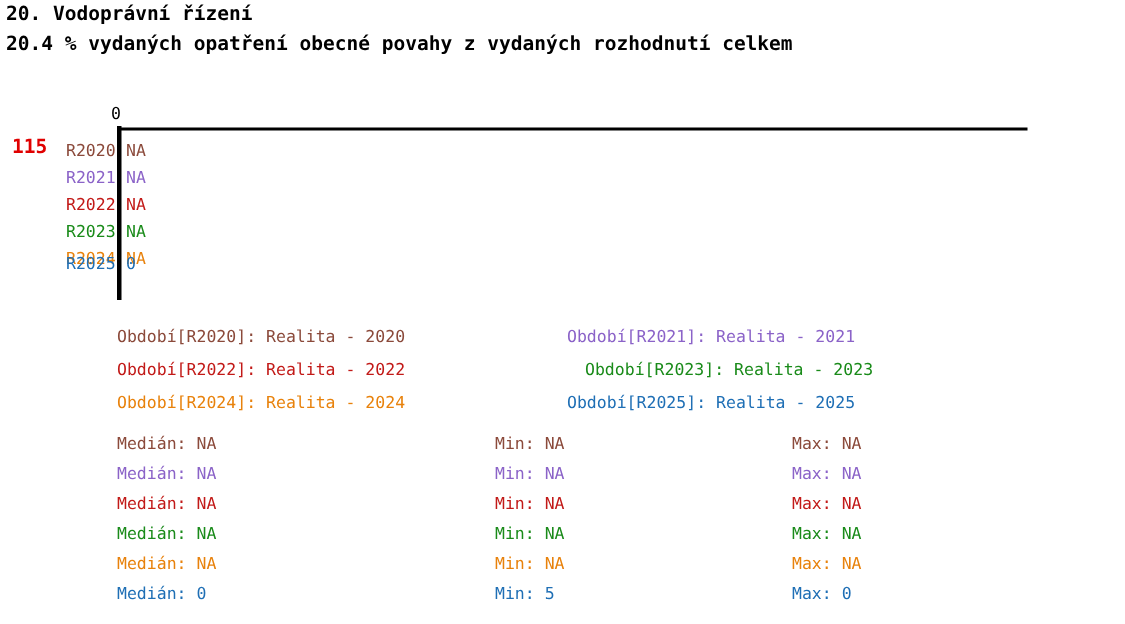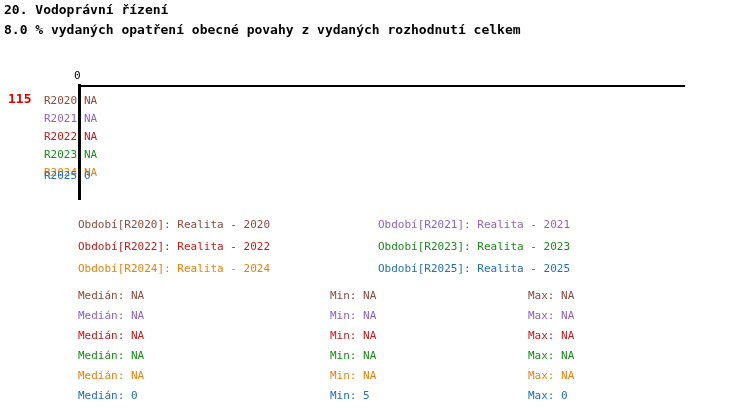--- a/index.html
+++ b/index.html
@@ -147,21 +147,21 @@
   }
   .stat-median { left: 78px; }
   .stat-min    { left: 330px; }
   .stat-max    { left: 528px; }
 </style>
 </head>
 <body>
 
 <div id="header">
   <div class="title-main">20. Vodoprávní řízení</div>
-  <div class="title-sub">8.0 % vydaných opatření obecné povahy z vydaných rozhodnutí celkem</div>
+  <div class="title-sub">20.4 % vydaných opatření obecné povahy z vydaných rozhodnutí celkem</div>
 </div>
 
 <div id="plot">
   <div id="left-count">115</div>
   <div id="axis-tick-label">0</div>
   <div id="axis-h-line"></div>
   <div id="axis-v-line"></div>
   <div id="series-rows">
       <div class="series-row" style="top: 22px;">
         <span class="row-label" style="color: rgb(139, 74, 59);">R2020</span>
@@ -187,21 +187,21 @@
         <span class="row-label" style="color: rgb(31, 111, 181);">R2025</span>
         <span class="row-value" style="color: rgb(31, 111, 181);">0</span>
       </div>
     </div>
 </div>
 
 <div id="legend">
     <div class="legend-item legend-col-0" style="top: 0px; color: rgb(139, 74, 59);">Období[R2020]: Realita - 2020</div>
     <div class="legend-item legend-col-1" style="top: 0px; color: rgb(139, 99, 200);">Období[R2021]: Realita - 2021</div>
     <div class="legend-item legend-col-0" style="top: 22px; color: rgb(194, 26, 24);">Období[R2022]: Realita - 2022</div>
-    <div class="legend-item legend-col-1" style="top: 22px; color: rgb(26, 139, 26);">Období[R2023]: Realita - 2023</div>
+    <div class="legend-item legend-col-1" style="top: 22px; color: rgb(26, 139, 26); margin-left: 12px;">Období[R2023]: Realita - 2023</div>
     <div class="legend-item legend-col-0" style="top: 44px; color: rgb(232, 130, 12);">Období[R2024]: Realita - 2024</div>
     <div class="legend-item legend-col-1" style="top: 44px; color: rgb(31, 111, 181);">Období[R2025]: Realita - 2025</div>
   </div>
 
 <div id="stats">
     <div class="stat-row" style="top: 0px;">
       <span class="stat-cell stat-median" style="color: rgb(139, 74, 59);">Medián: NA</span>
       <span class="stat-cell stat-min" style="color: rgb(139, 74, 59);">Min: NA</span>
       <span class="stat-cell stat-max" style="color: rgb(139, 74, 59);">Max: NA</span>
     </div>

